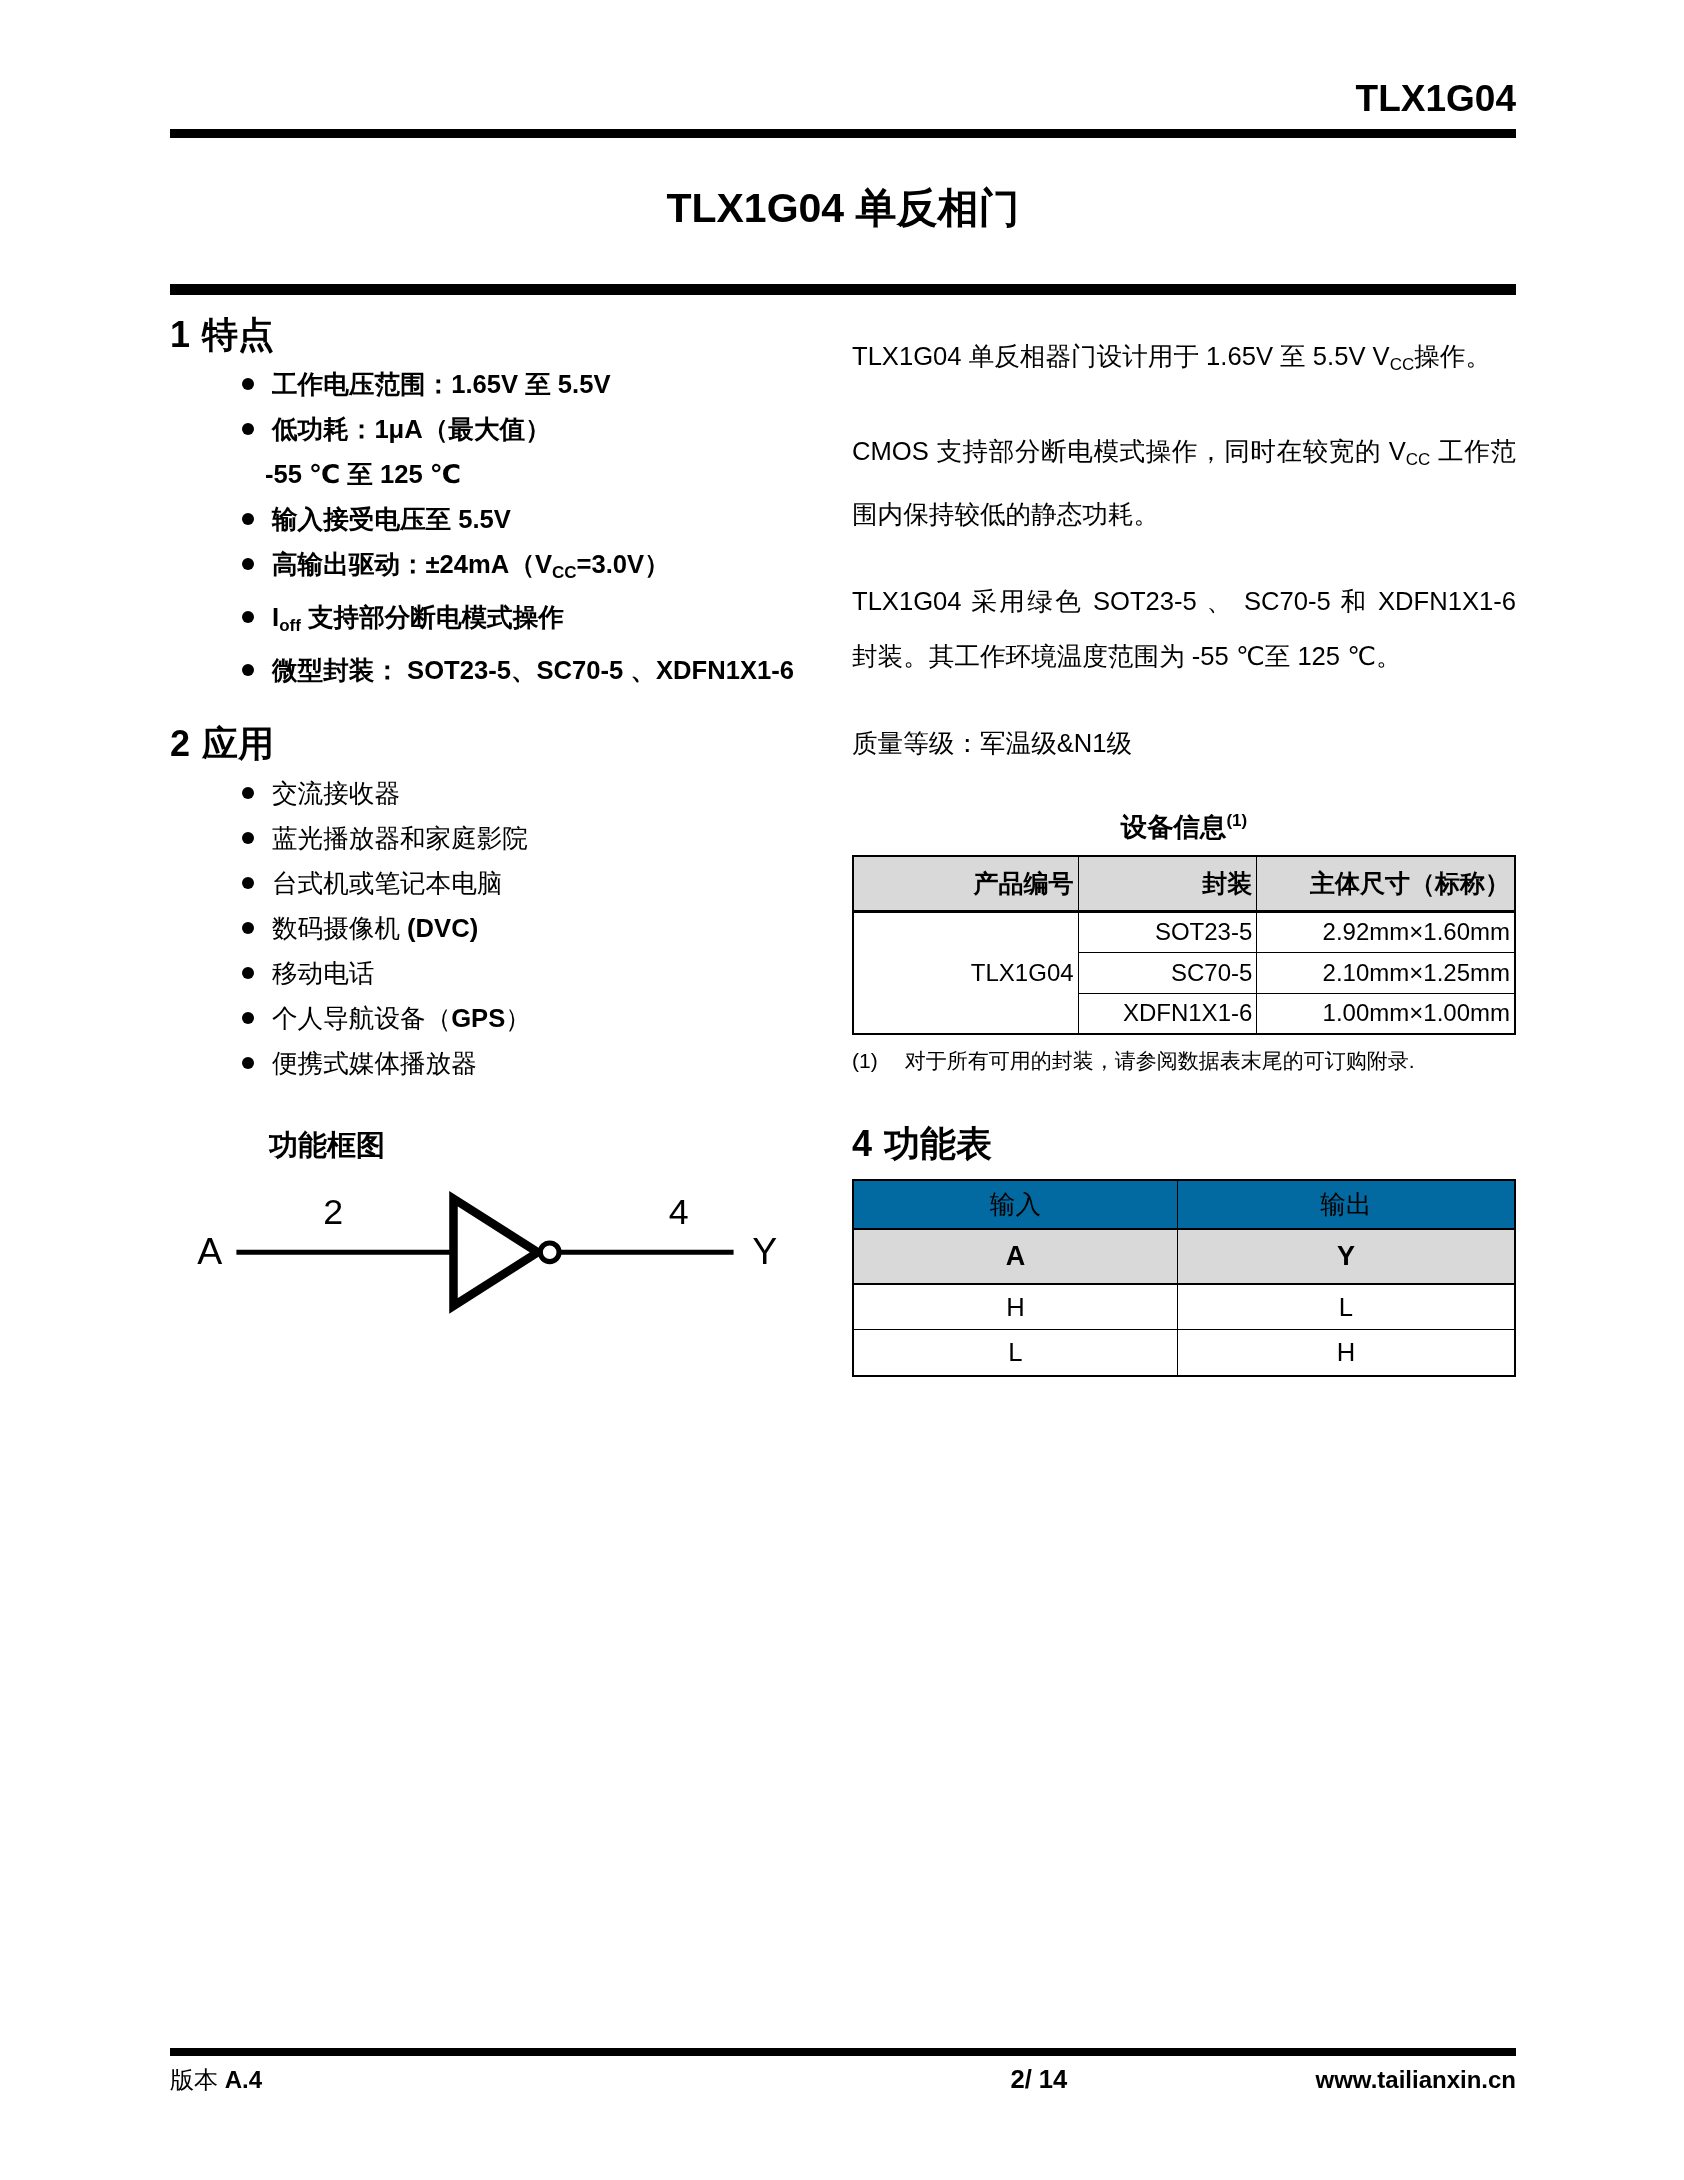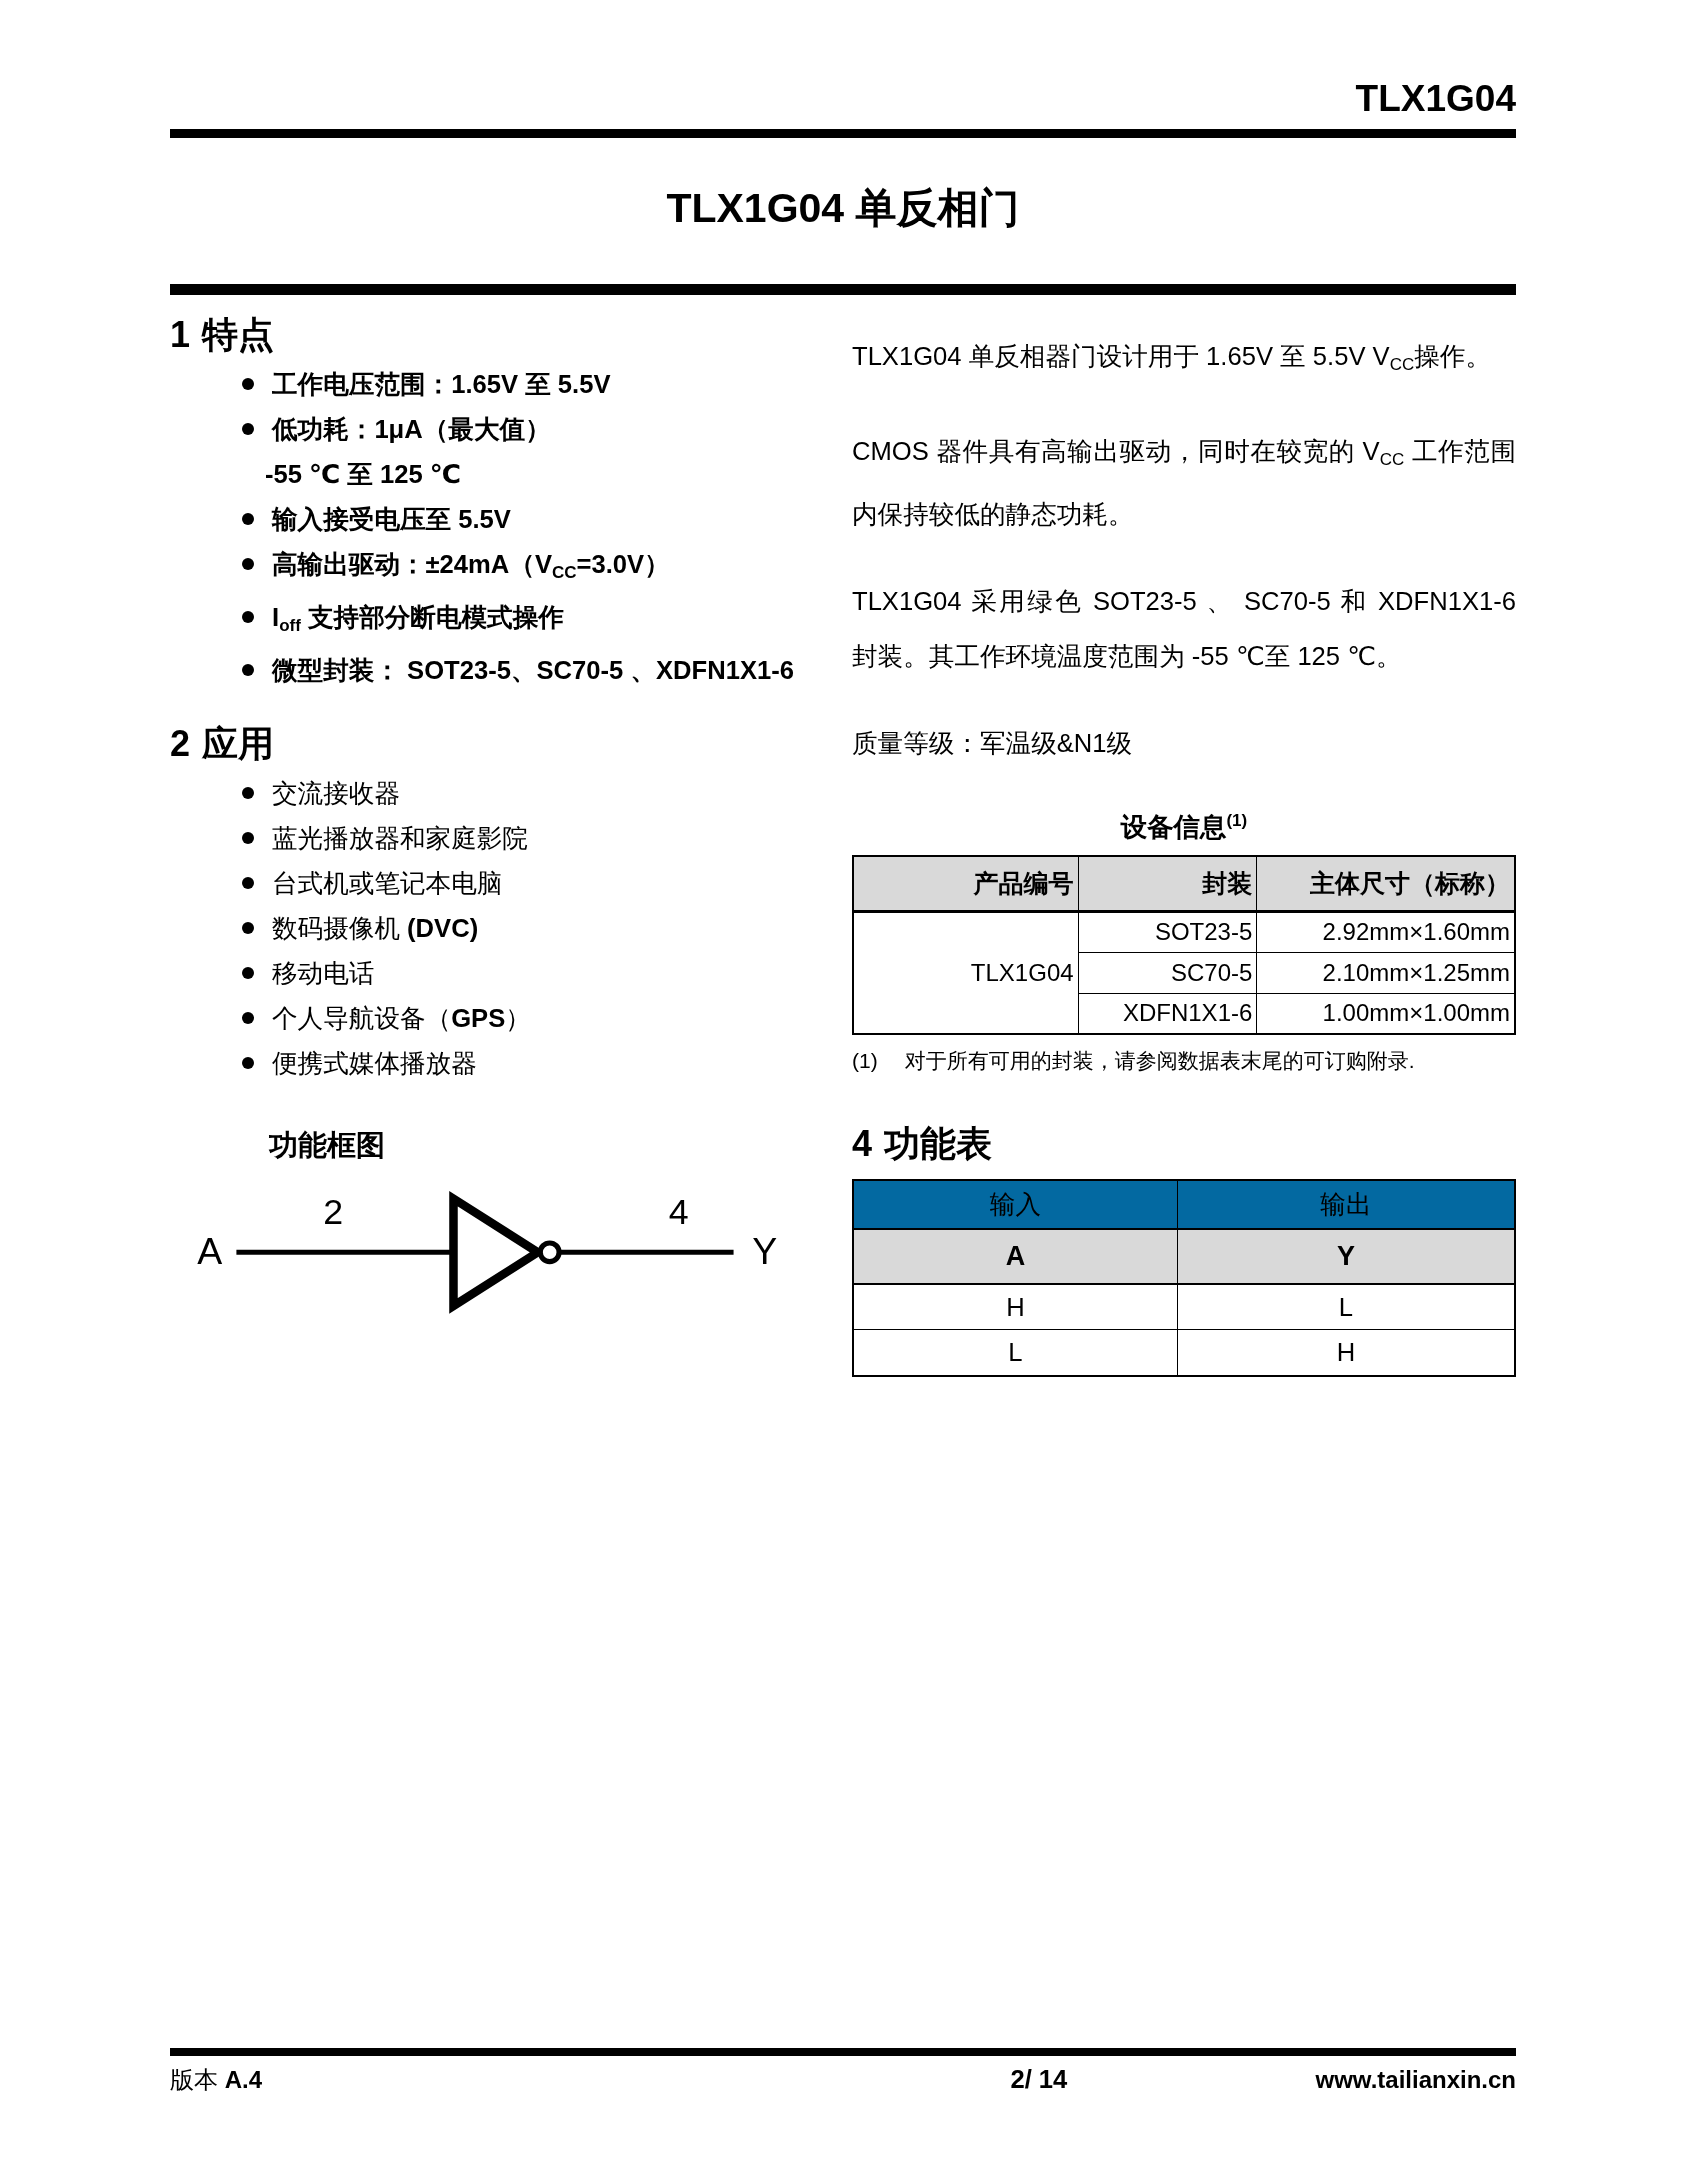--- a/index.html
+++ b/index.html
@@ -164,21 +164,21 @@
           <line x1="458" y1="93" x2="662" y2="93" stroke="#000" stroke-width="6"></line>
           <text x="586" y="60" font-size="42">4</text>
           <text x="684" y="107" font-size="44">Y</text>
         </svg>
       </div>
 
       <div class="col">
 
         <div class="desc-body">
           <p><span>TLX1G04 单反相器门设计用于 1.65V 至 5.5V V</span><span class="sb">CC</span><span>操作。</span></p>
-          <p><span>CMOS 器件具有高输出驱动，同时在较宽的 V</span><span class="sb">CC</span><span> 工作范围内保持较低的静态功耗。</span></p>
+          <p><span>CMOS 支持部分断电模式操作，同时在较宽的 V</span><span class="sb">CC</span><span> 工作范围内保持较低的静态功耗。</span></p>
           <p>TLX1G04 采用绿色 SOT23-5 、 SC70-5 和 XDFN1X1-6 封装。其工作环境温度范围为 -55 ℃至 125 ℃。</p>
           <p style="margin-bottom:39px;">质量等级：军温级&amp;N1级</p>
         </div>
 
         <div class="dev-cap">
           <span>设备信息</span><sup>(1)</sup>
         </div>
         <table class="dev">
           <colgroup>
               <col style="width:34%">

